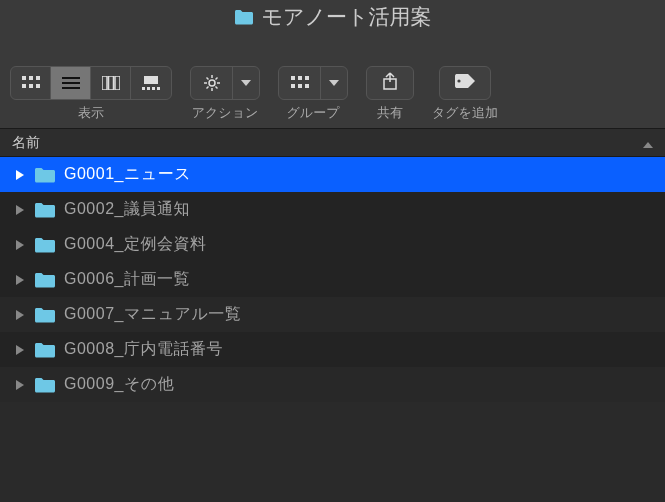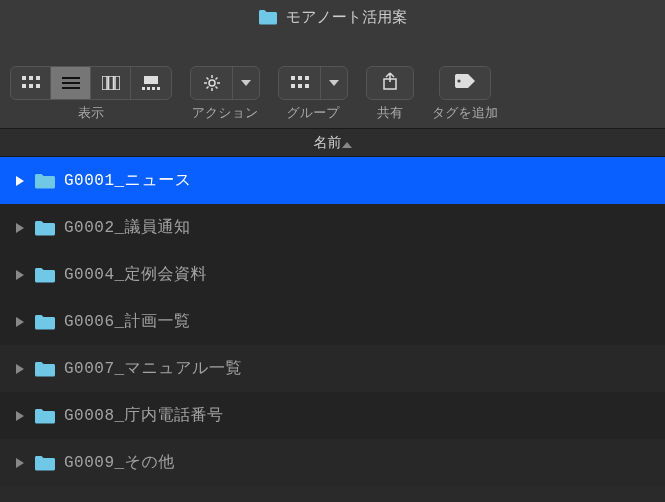--- a/index.html
+++ b/index.html
@@ -8,21 +8,21 @@
     background: #2a2a2a;
     font-family: -apple-system, "Helvetica Neue", Arial, sans-serif;
     color: #ddd;
     overflow: hidden;
   }
   .titlebar {
     height: 34px; display: flex; align-items: center; justify-content: center;
     gap: 8px; background: #3a3a3a;
   }
   .title-folder-icon svg { display: block; }
-  .title-text { font-size: 15px; color: #ccc; }
+  .title-text { font-size: 21px; color: #ccc; }
   .toolbar {
     background: #3a3a3a;
     padding: 4px 10px 2px 10px;
     display: flex; gap: 18px;
     border-bottom: 1px solid #1a1a1a;
   }
   .tool-group { display: flex; flex-direction: column; align-items: center; gap: 4px; margin-top: 28px; }
   .tool-label { font-size: 13px; color: #aaa; padding-bottom: 4px; }
   .seg {
     display: flex; border: 1px solid #555; border-radius: 6px; overflow: hidden;
@@ -45,26 +45,26 @@
   .single-btn {
     display:flex; align-items:center; justify-content:center;
     border:1px solid #555; border-radius:6px; background:#404040;
     height:34px; width:48px; cursor:pointer;
     gap:6px; padding:0 14px;
   }
   .single-btn.wide { width:auto; }
   .column-header {
     background: #2d2d2d; height: 28px; display:flex; align-items:center;
     padding: 0 12px; border-bottom:1px solid #1a1a1a;
-    font-size: 14px; color: #ccc; justify-content: center;
+    font-size: 14px; color: #ccc; justify-content: space-between;
   }
   .file-list { }
   .row {
-    height: 47px; display:flex; align-items:center; gap:8px;
-    padding-left: 14px; cursor:pointer;font-family:Liberation Mono, monospace;
+    height: 35px; display:flex; align-items:center; gap:8px;
+    padding-left: 14px; cursor:pointer;
   }
   .row.even { background: #282828; }
   .row.odd  { background: #232323; }
   .row.selected { background: #0a60ff; color: #fff; }
   .disclosure { width:12px; display:flex; justify-content:center; }
   .disclosure svg { display:block; }
   .row .folder-icon { display:flex; align-items:center; }
   .row .name { font-size: 16px; letter-spacing: 0.5px; }
   .row:not(.selected) .name { color: #a3a3a3; }
 </style>

